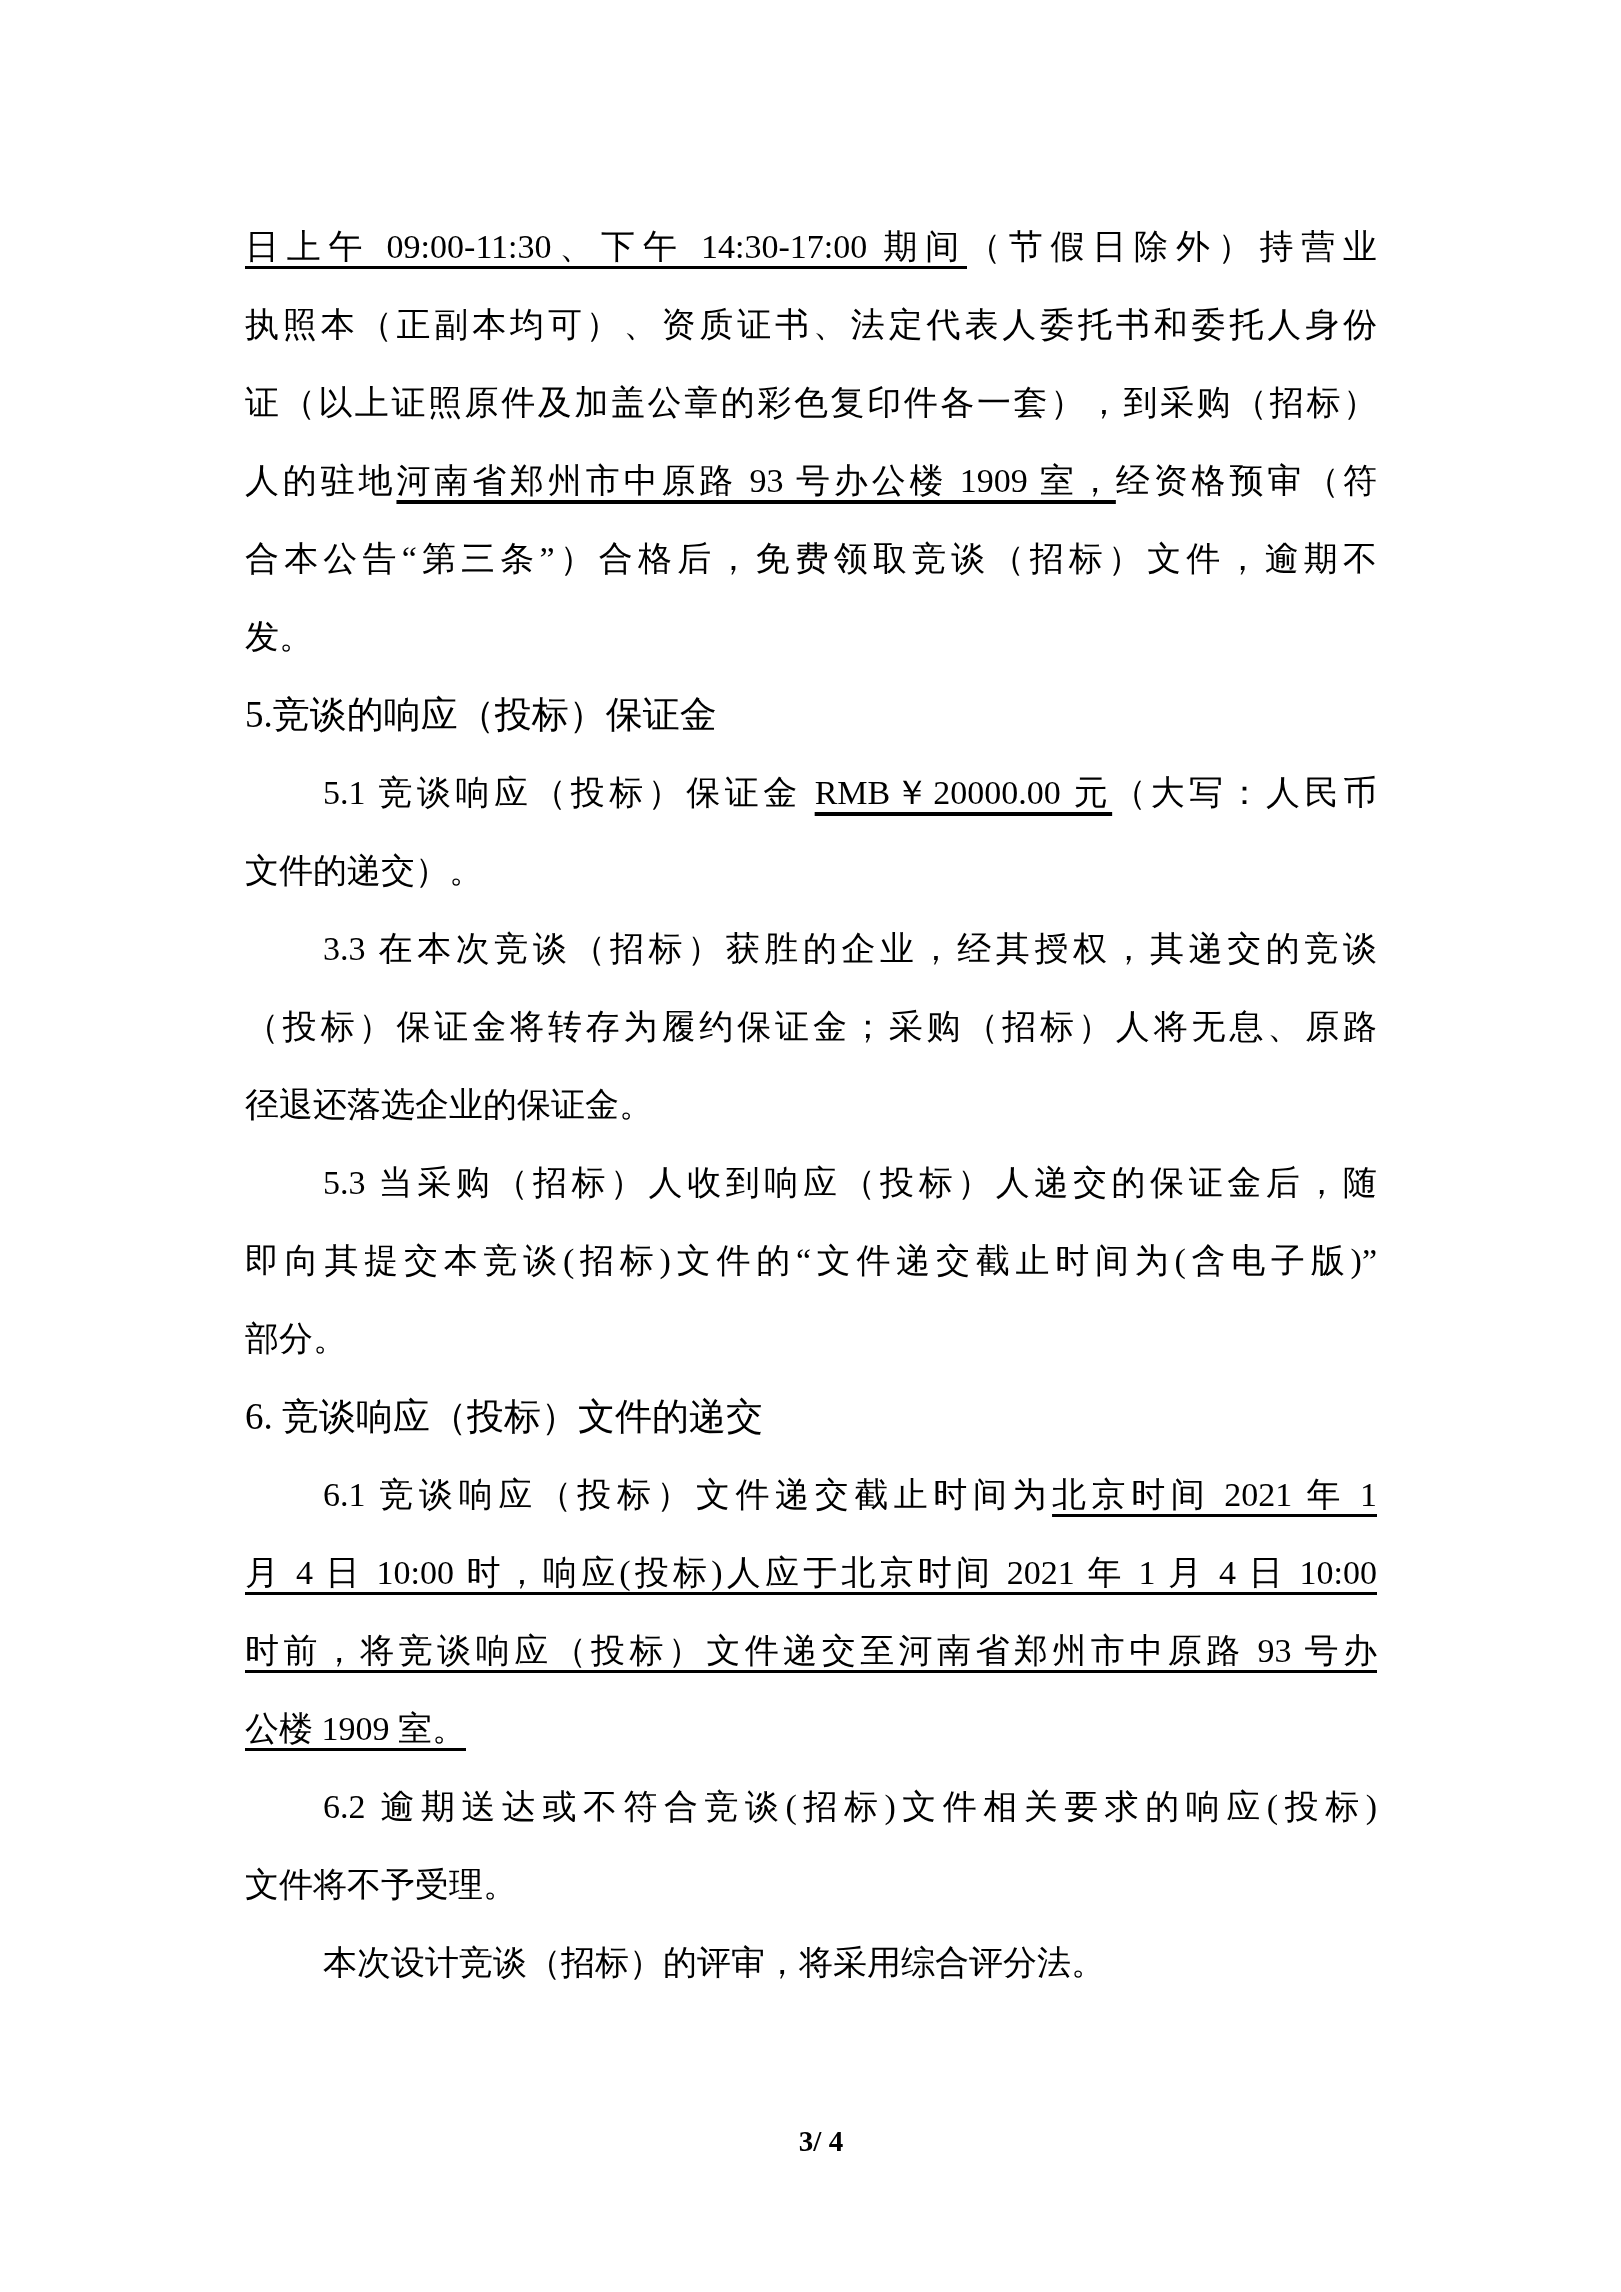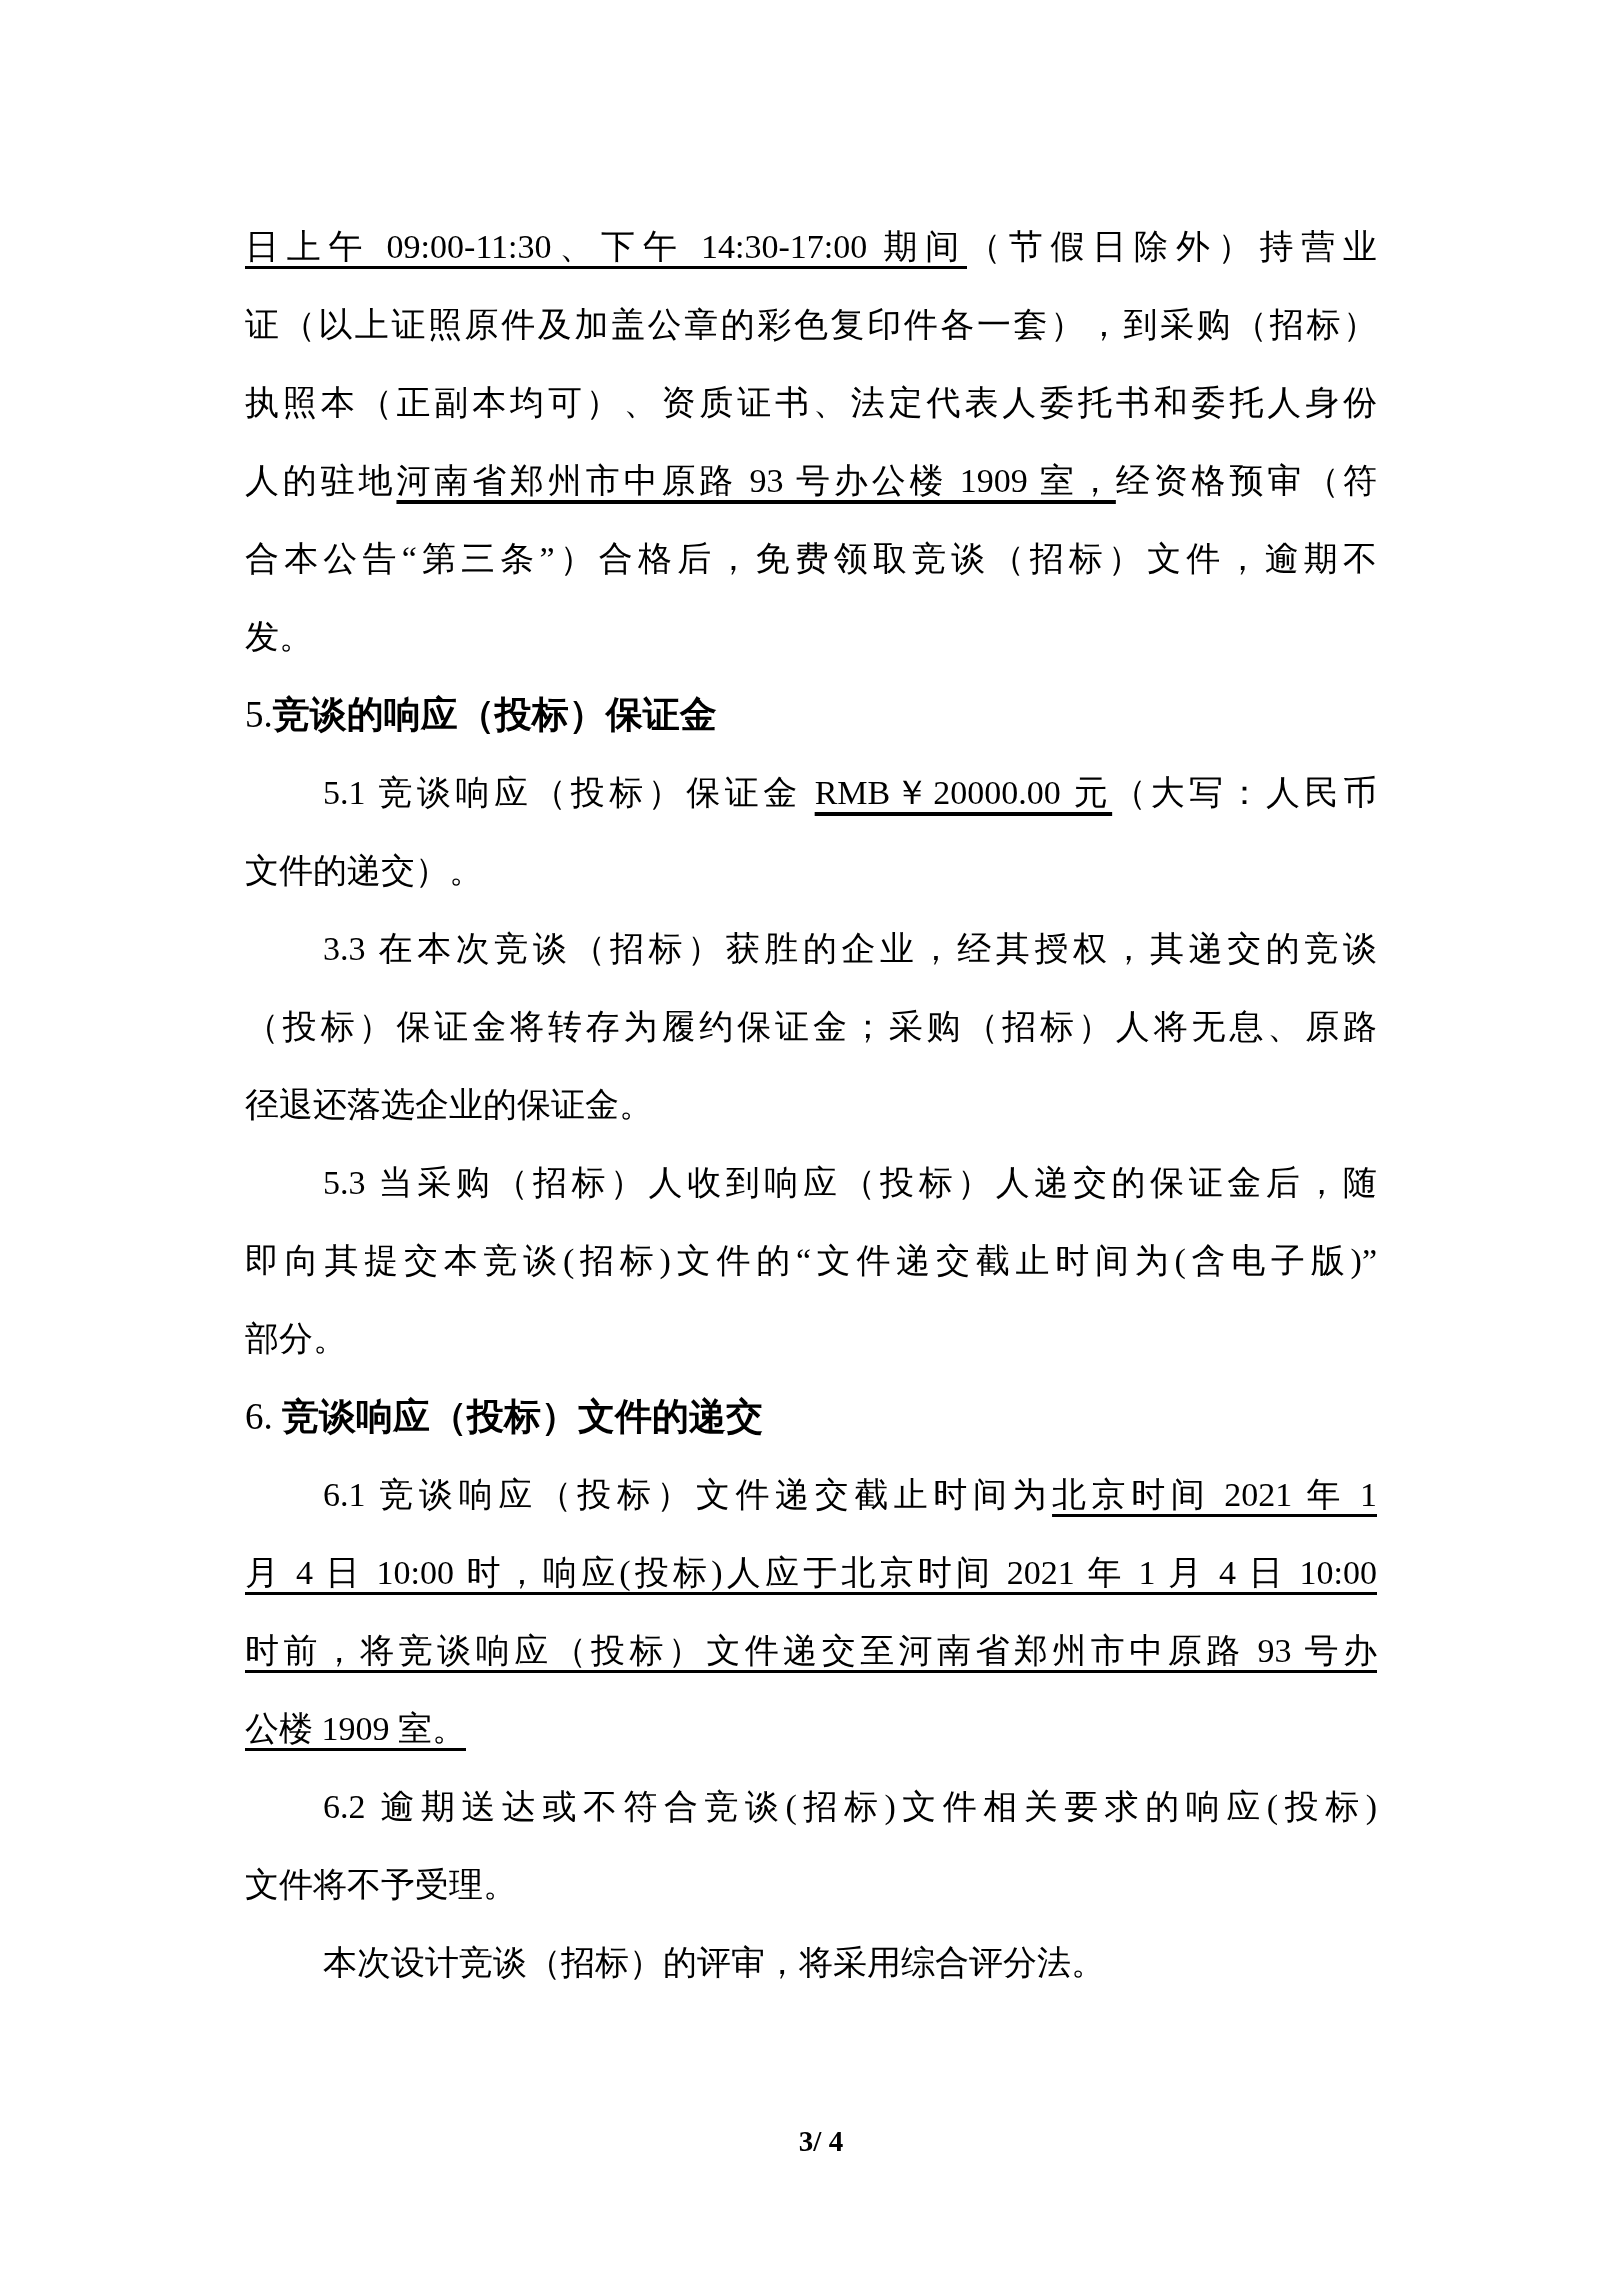--- a/index.html
+++ b/index.html
@@ -33,21 +33,21 @@
     text-align: justify;
     text-align-last: justify;
   }
   .indent {
     padding-left: 78px;
   }
   .heading {
     font-size: 37px;
   }
   .b {
-    font-weight: bold;
+    font-weight: normal;
   }
   .u {
     text-decoration: underline;
     text-decoration-thickness: 2.9px;
     text-underline-offset: 7.8px;
     margin-top: 25px;
   }
   .ut {
     text-decoration-thickness: 4.4px;
   }
@@ -63,22 +63,22 @@
     color: #000000;
     padding-left: 21px;
   }
 </style>
 </head>
 <body>
 
 <div class="page">
   <div class="doc" id="doc-body">
       <div class="line just"><span class="u ">日上午 09:00-11:30、下午 14:30-17:00 期间</span><span class="">（节假日除外）持营业</span></div>
+      <div class="line just"><span class="">执照本（正副本均可）、资质证书、法定代表人委托书和委托人身份</span></div>
       <div class="line just"><span class="">证（以上证照原件及加盖公章的彩色复印件各一套），到采购（招标）</span></div>
-      <div class="line just"><span class="">执照本（正副本均可）、资质证书、法定代表人委托书和委托人身份</span></div>
       <div class="line just"><span class="">人的驻地</span><span class="u ut ">河南省郑州市中原路 93 号办公楼 1909 室，</span><span class="">经资格预审（符</span></div>
       <div class="line just"><span class="">合本公告“第三条”）合格后，免费领取竞谈（招标）文件，逾期不</span></div>
       <div class="line"><span class="">发。</span></div>
       <div class="line heading"><span class="">5.</span><span class="b">竞谈的响应（投标）保证金</span></div>
       <div class="line just indent"><span class="">5.1 竞谈响应（投标）保证金 </span><span class="u ut ">RMB￥20000.00 元</span><span class="">（大写：人民币</span></div>
       <div class="line"><span class="">文件的递交）。</span></div>
       <div class="line just indent"><span class="">3.3 在本次竞谈（招标）获胜的企业，经其授权，其递交的竞谈</span></div>
       <div class="line just"><span class="">（投标）保证金将转存为履约保证金；采购（招标）人将无息、原路</span></div>
       <div class="line"><span class="">径退还落选企业的保证金。</span></div>
       <div class="line just indent"><span class="">5.3 当采购（招标）人收到响应（投标）人递交的保证金后，随</span></div>

